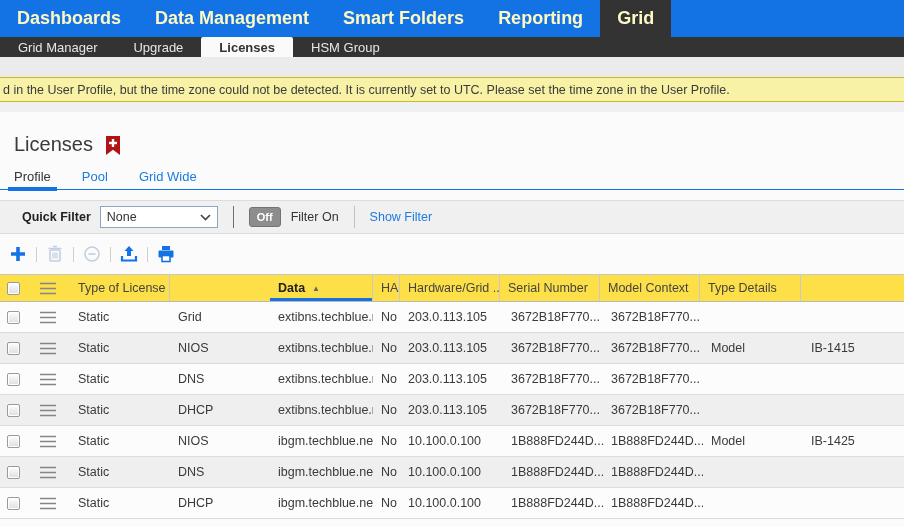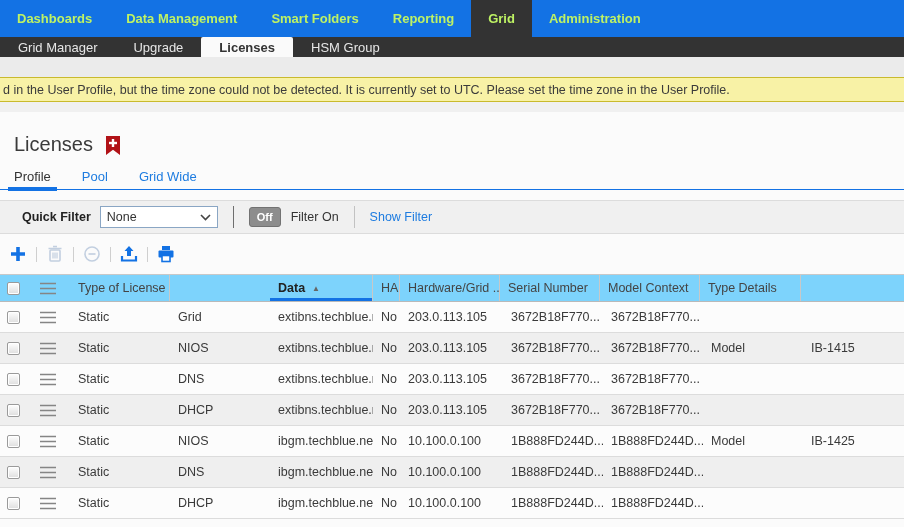--- a/index.html
+++ b/index.html
@@ -1,21 +1,21 @@
 <!DOCTYPE html>
 <html style="--primary_blue: #1372e4; --nav_dark: #333333; --banner_bg: #f8f2a6; --banner_border: #c9ba2d; --link_blue: #1e7ce0; --bookmark_red: #b11217; --disabled_icon: #c2cfe0;"><head>
 <meta charset="utf-8">
 <style>
   * { margin:0; padding:0; box-sizing:border-box; }
   html,body { width:904px; height:527px; overflow:hidden;
     font-family:"Liberation Sans", sans-serif; background:#fbfbfb; }
 
   
   .nav1 { height:37px; background:var(--primary_blue); display:flex; align-items:stretch; }
-  .nav1-item { color:#bef264; font-size:13px; font-weight:bold; padding:0 17px;
+  .nav1-item { color:#fef9c3; font-size:18px; font-weight:bold; padding:0 17px;
     display:flex; align-items:center; cursor:pointer; }
   .nav1-item.active { background:var(--nav_dark); }
 
   
   .nav2 { height:20px; background:var(--nav_dark); display:flex; align-items:stretch; }
   .nav2-item { color:#e6e6e6; font-size:13px; padding:0 18px; display:flex;
     align-items:center; cursor:pointer; }
   .nav2-item.active { background:#fafafa; color:#333; font-weight:bold;
     border-radius:2px 2px 0 0; }
 
@@ -59,21 +59,21 @@
 
   
   .toolbar { height:40px; display:flex; align-items:center; padding-left:7px; }
   .tb-btn { display:flex; align-items:center; justify-content:center; width:22px; height:22px;
     cursor:pointer; }
   .tb-btn.disabled { cursor:default; }
   .tb-divider { width:1px; height:15px; background:#cfcfcf; margin:0 7px; }
 
   
   .grid-table { width:904px; }
-  .th-row { display:flex; height:28px; background:#7dd3fc; border-top:1px solid #c8c8c8;
+  .th-row { display:flex; height:28px; background:#fde047; border-top:1px solid #c8c8c8;
     border-bottom:1px solid #b9b9b9; }
   .th { display:flex; align-items:center; padding-left:8px; font-size:12.5px; color:#444;
     border-right:1px solid #c8c8c8; white-space:nowrap; overflow:hidden; flex-shrink:0;
     position:relative; cursor:pointer; }
   .th.sorted { font-weight:bold; color:#222; }
   .th.sorted::after { content:""; position:absolute; left:0; right:0; bottom:0; height:3px;
     background:var(--primary_blue); }
   .sort-arrow { font-size:8px; color:#666; margin-left:7px; }
   .tr { display:flex; height:31px; align-items:center; border-bottom:1px solid #dcdcdc;
     background:#fcfcfc; }
@@ -90,21 +90,20 @@
 <body>
 
 <div>
 
   <div class="nav1">
       <div class="nav1-item">Dashboards</div>
       <div class="nav1-item">Data Management</div>
       <div class="nav1-item">Smart Folders</div>
       <div class="nav1-item">Reporting</div>
       <div class="nav1-item active">Grid</div>
-      <div class="nav1-item">Administration</div>
     </div>
 
   <div class="nav2">
       <div class="nav2-item">Grid Manager</div>
       <div class="nav2-item">Upgrade</div>
       <div class="nav2-item active">Licenses</div>
       <div class="nav2-item">HSM Group</div>
     </div>
 
   <div class="gray-band"></div>

